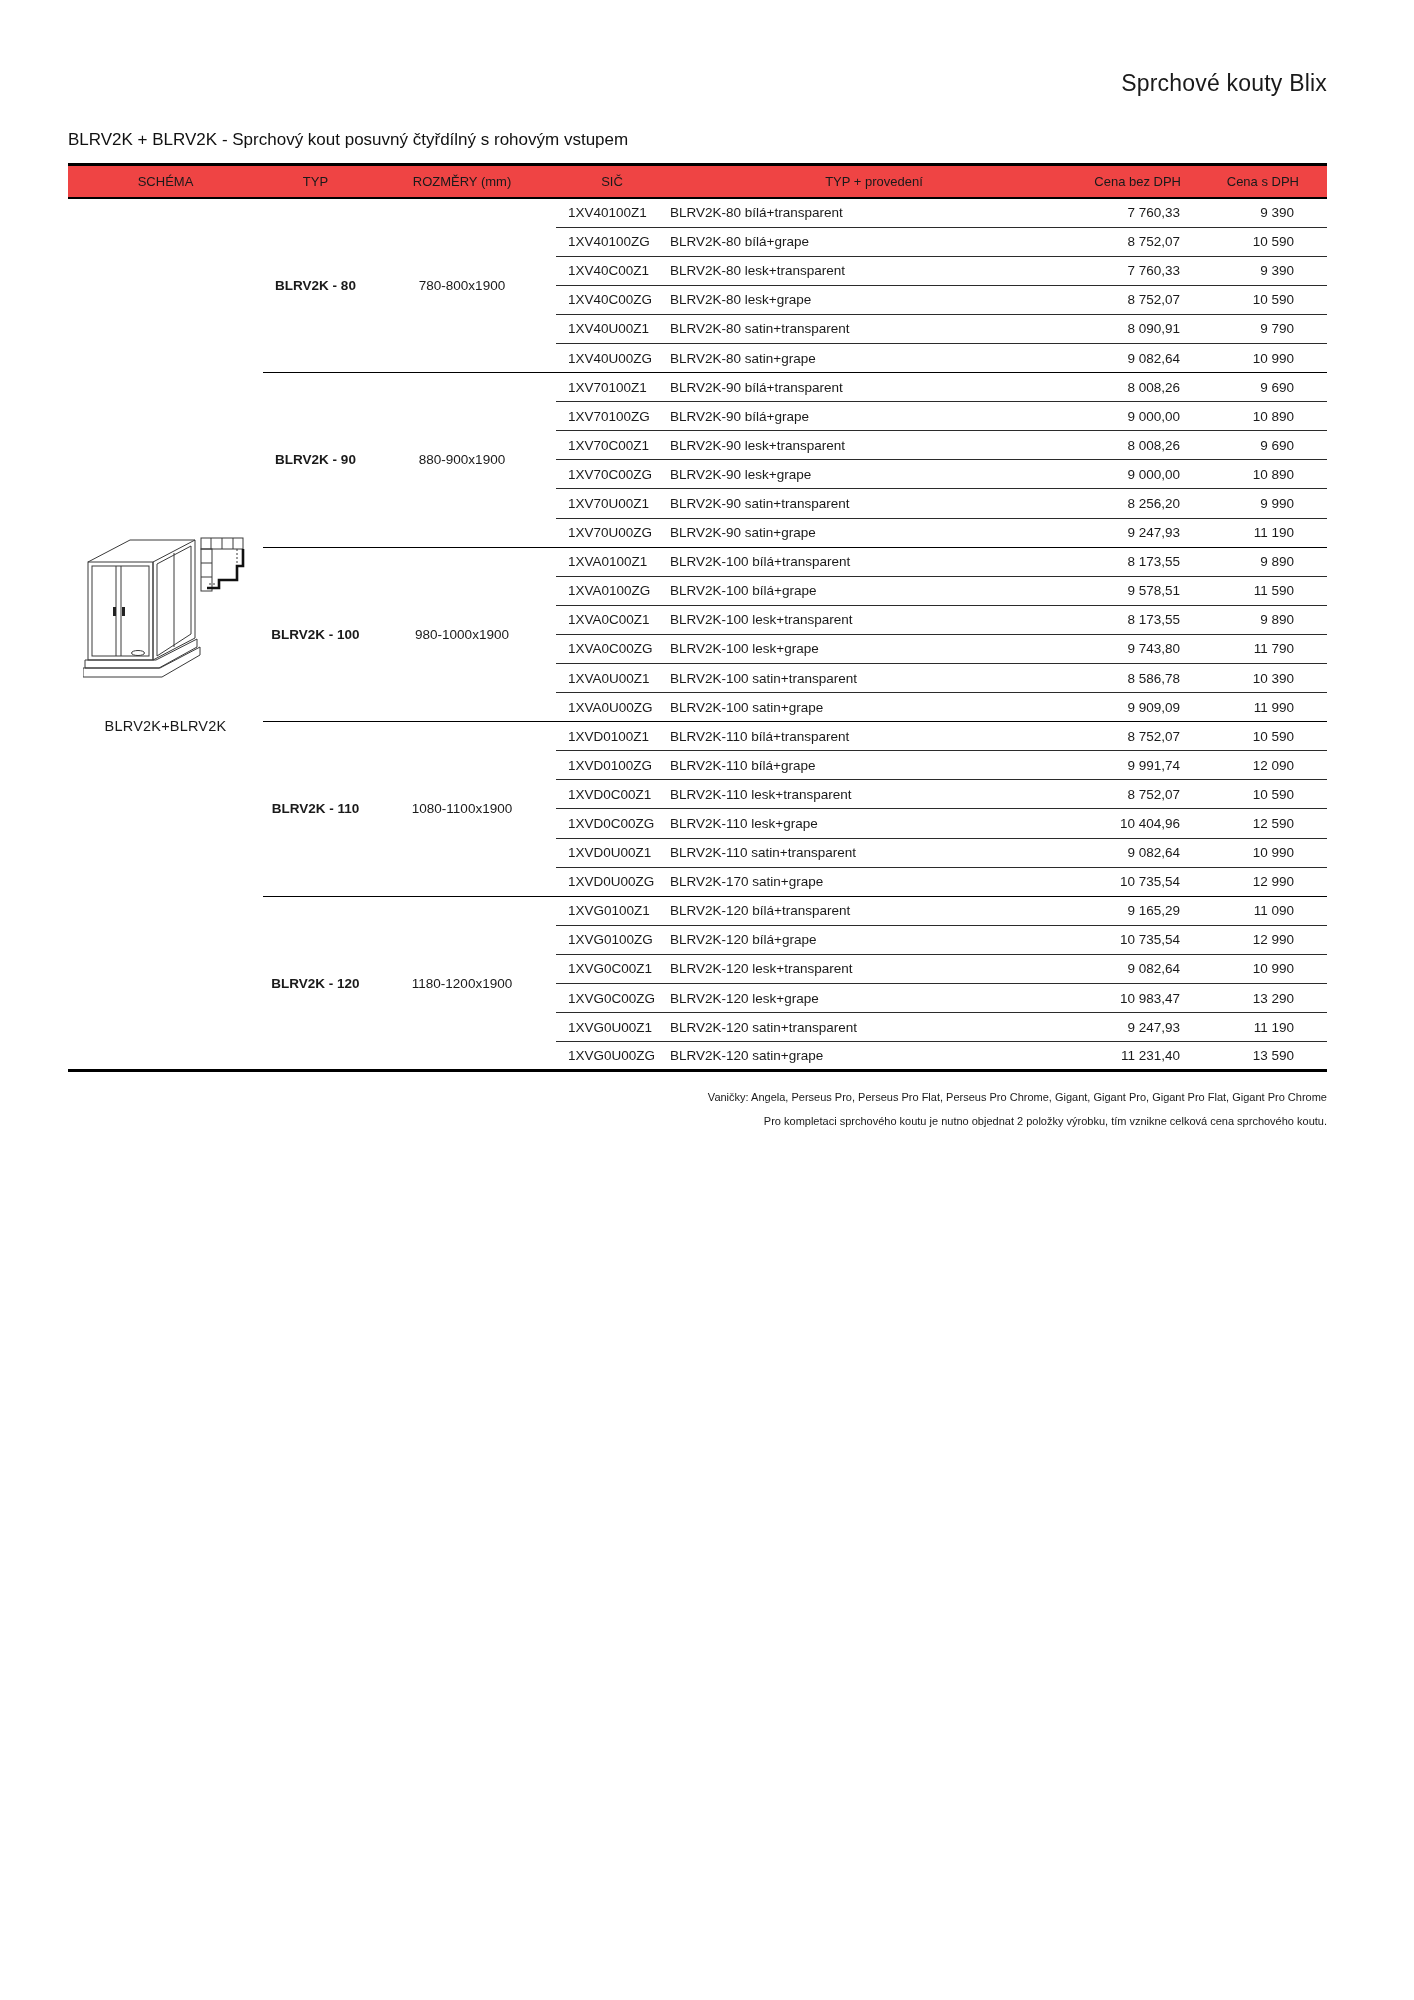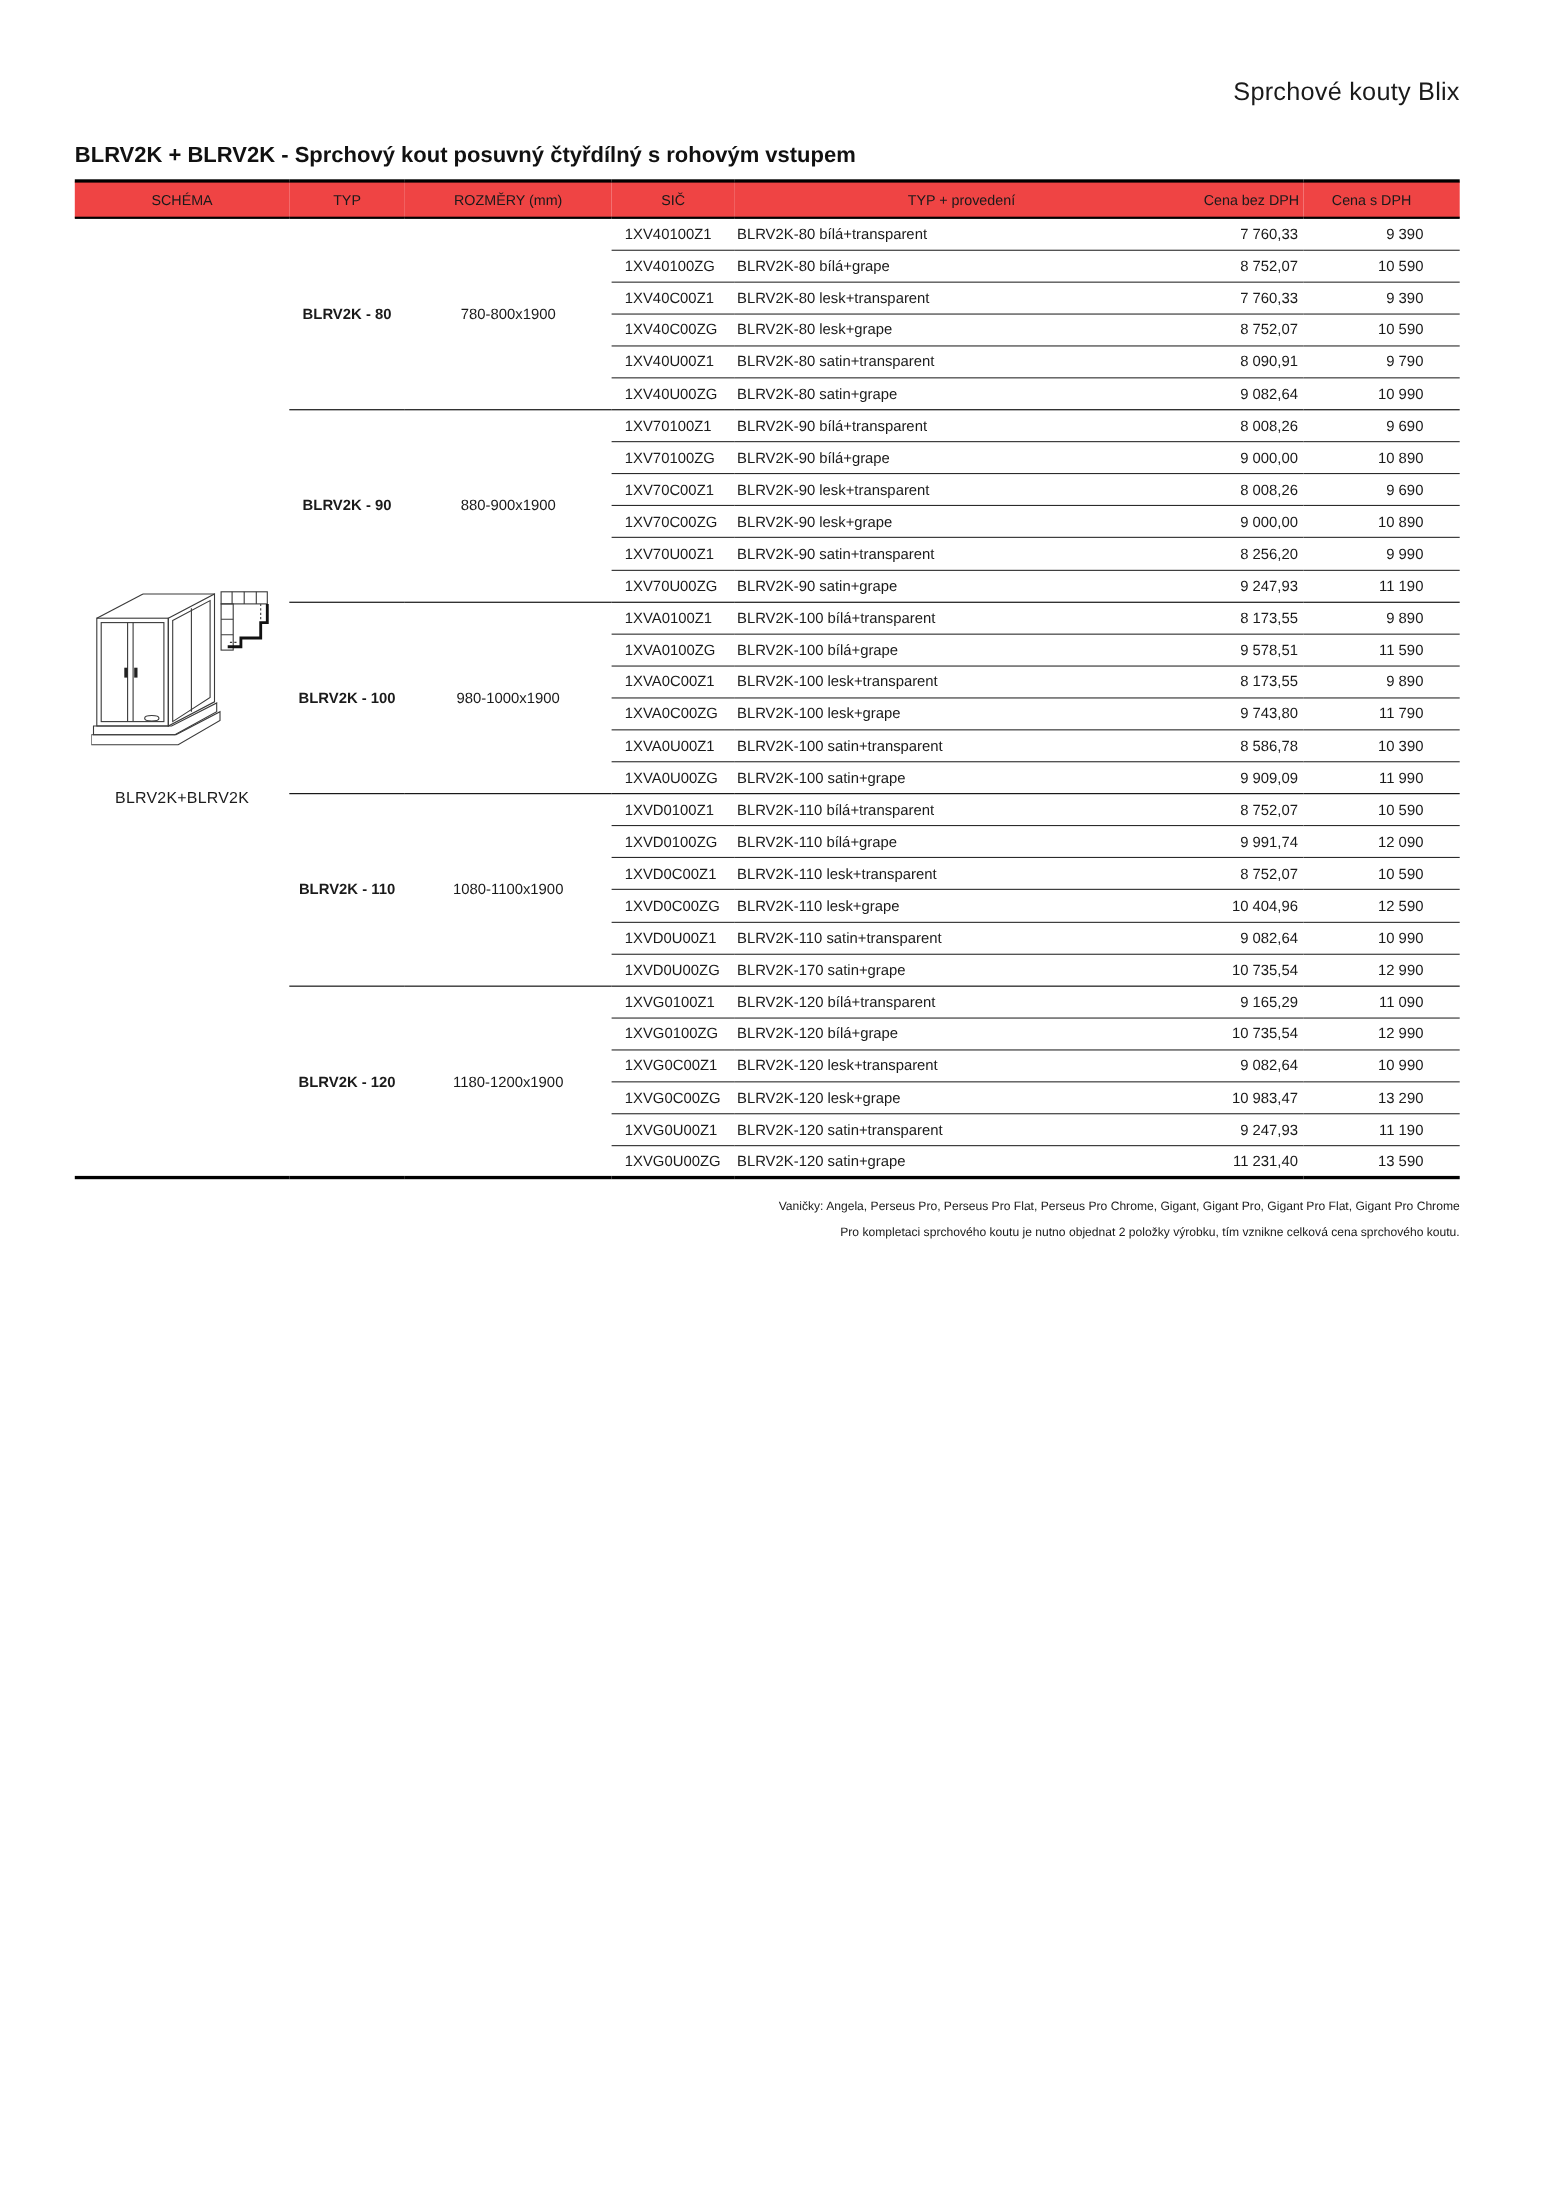--- a/index.html
+++ b/index.html
@@ -10,34 +10,34 @@
     font-family:"Liberation Sans","DejaVu Sans",sans-serif;
     color:#1a1a1a;
     overflow:hidden;
   }
   .page-header-title {
     position:absolute; top:70px; right:87px;
     font-size:23px; font-weight:500; letter-spacing:0.2px; color:#1a1a1a;
   }
   .section-title {
     position:absolute; top:130px; left:68px;
-    font-size:20px; font-weight:700; color:#111;
+    font-size:17px; font-weight:400; color:#111;
   }
   .table-wrap { position:absolute; top:163px; left:68px; width:1259px; }
   table.price-table {
     width:1259px; table-layout:fixed; border-collapse:collapse;
     border-top:3.5px solid #000; border-bottom:3px solid #000;
     font-size:13.5px; color:#1a1a1a;
   }
   .price-table th {
     background:#ef4444; height:31px; font-weight:400; font-size:13px;
     border-bottom:2.5px solid #000; text-align:center; padding:0; color:#1a1a1a;
   }
   .price-table th.h-p1 { text-align:right; padding-right:4px; }
-  .price-table th.h-p2 { text-align:right; padding-right:44px;margin-top:17px; }
+  .price-table th.h-p2 { text-align:right; padding-right:28px;margin-top:17px; }
   .price-table tr.data-row { height:29.1px; }
   .price-table td { padding:0; vertical-align:middle; }
   td.col-typ   { text-align:center; font-weight:700; }
   td.col-rozmery { text-align:center; }
   td.col-sic   { padding-left:12px; }
   td.col-name  { padding-left:2px; }
   td.col-p1    { text-align:right; padding-right:5px; }
   td.col-p2    { text-align:right; padding-right:33px; }
   tr.row-sep td { border-top:1px solid #2b2b2b; }
   tr.group-start td { border-top:1.4px solid #000; }

